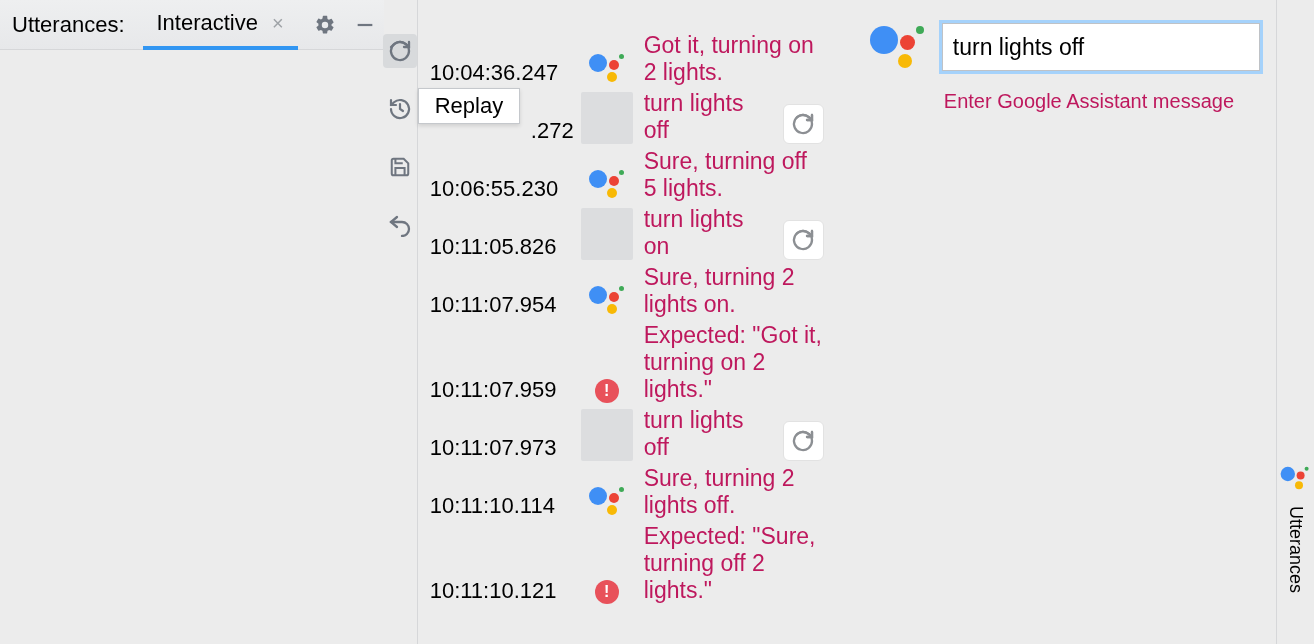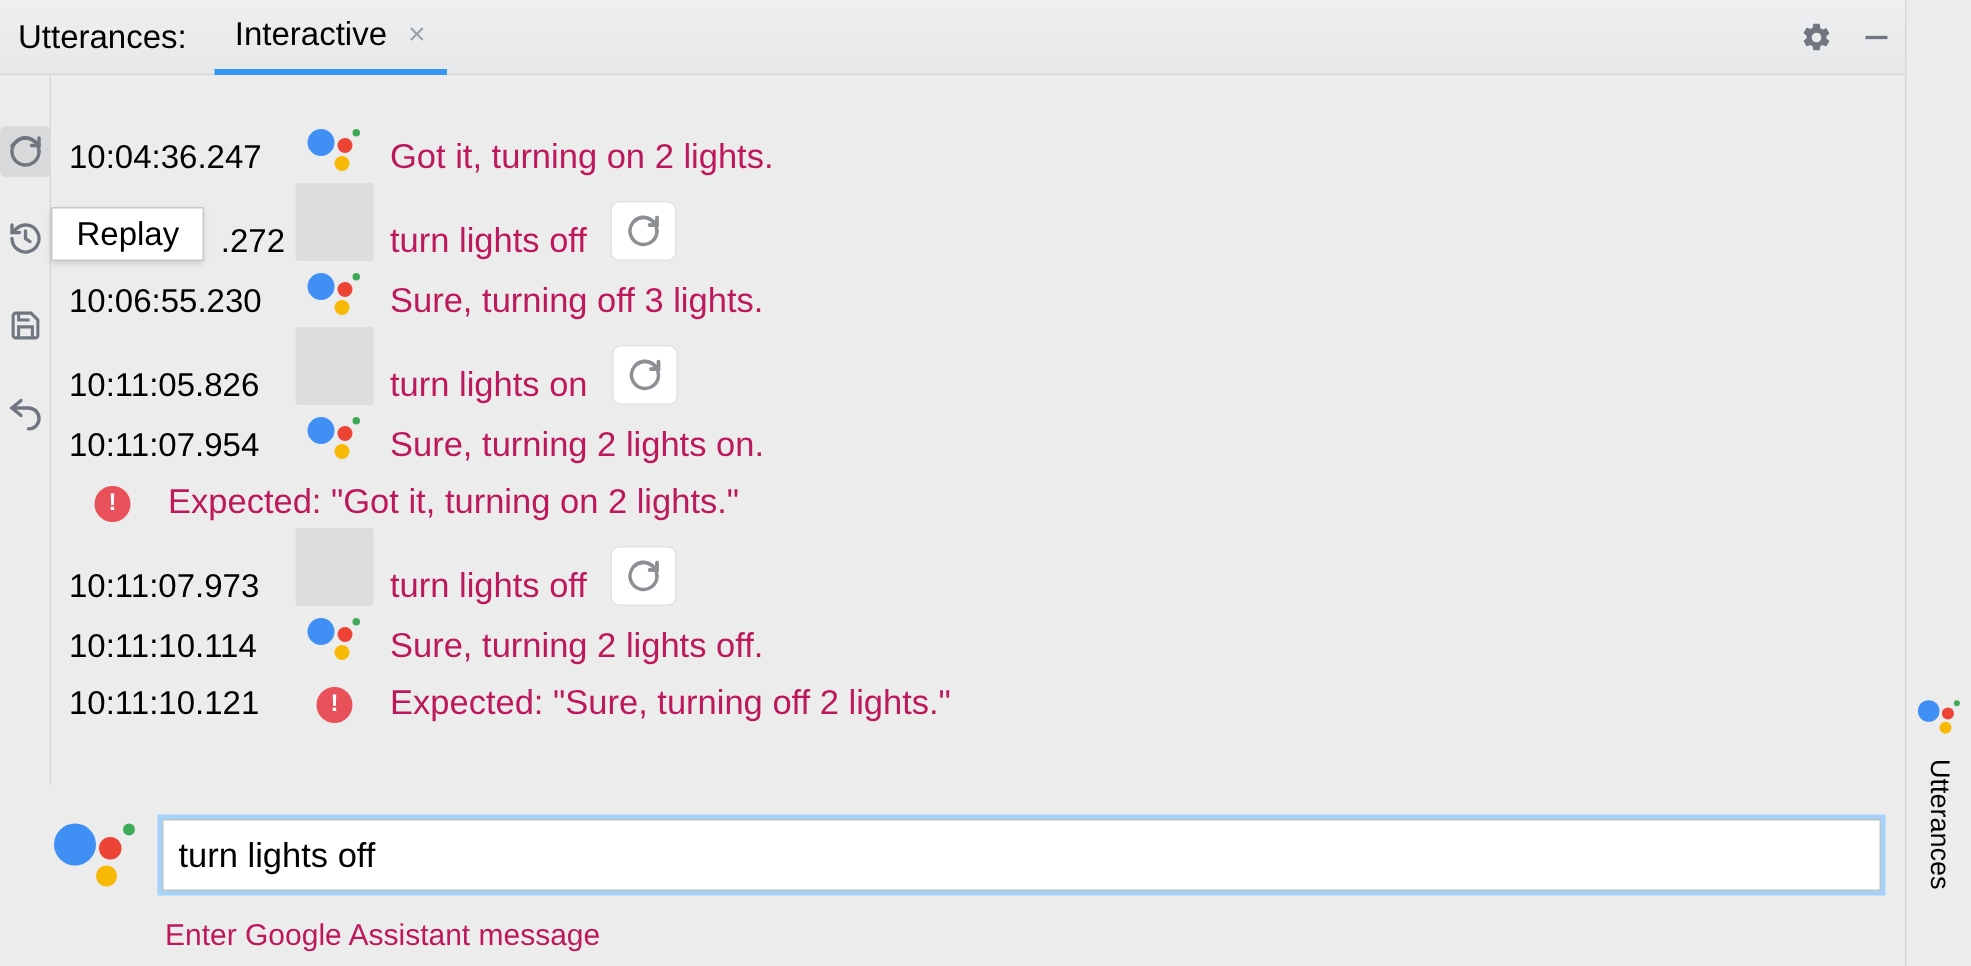--- a/index.html
+++ b/index.html
@@ -12,21 +12,21 @@
     color: #000;
   }
   .app {
     display: flex;
     width: 1314px;
     height: 644px;
   }
   .main {
     flex: 1 1 auto;
     display: flex;
-    flex-direction: column;
+    flex-direction: row;
     position: relative;
     background: #ececec;
   }
   
   .header {
     display: flex;
     align-items: center;
     height: 50px;
     background: linear-gradient(#eeeff0,#e7e8ea);
     border-bottom: 1px solid #d6d7d9;
@@ -325,21 +325,21 @@
           <div class="row compact">
             <div class="ts">10:06:55.230</div>
             <div class="slot">
               <div class="ga-logo">
                 <span class="d blue"></span>
                 <span class="d red"></span>
                 <span class="d green"></span>
                 <span class="d yellow"></span>
               </div>
             </div>
-            <div class="msg">Sure, turning off 3 lights.</div>
+            <div class="msg">Sure, turning off 5 lights.</div>
           </div>
           <div class="row">
             <div class="ts">10:11:05.826</div>
             <div class="slot">
               <div class="avatar-user"></div>
             </div>
             <div class="msg">turn lights on</div>
             <div class="replay-chip">
               <svg width="24" height="24" viewBox="0 0 24 24" fill="none" stroke="currentColor" stroke-width="2.3" stroke-linecap="round">
                 <path d="M21 12a9 9 0 1 1-3-6.7L21 8"></path>
@@ -355,20 +355,21 @@
               <div class="ga-logo">
                 <span class="d blue"></span>
                 <span class="d red"></span>
                 <span class="d green"></span>
                 <span class="d yellow"></span>
               </div>
             </div>
             <div class="msg">Sure, turning 2 lights on.</div>
           </div>
           <div class="row compact">
+            <div class="ts">10:11:07.959</div>
             <div class="slot">
               <div class="error-icon">
                 <span class="bang">!</span>
               </div>
             </div>
             <div class="msg">Expected: "Got it, turning on 2 lights."</div>
           </div>
           <div class="row">
             <div class="ts">10:11:07.973</div>
             <div class="slot">

